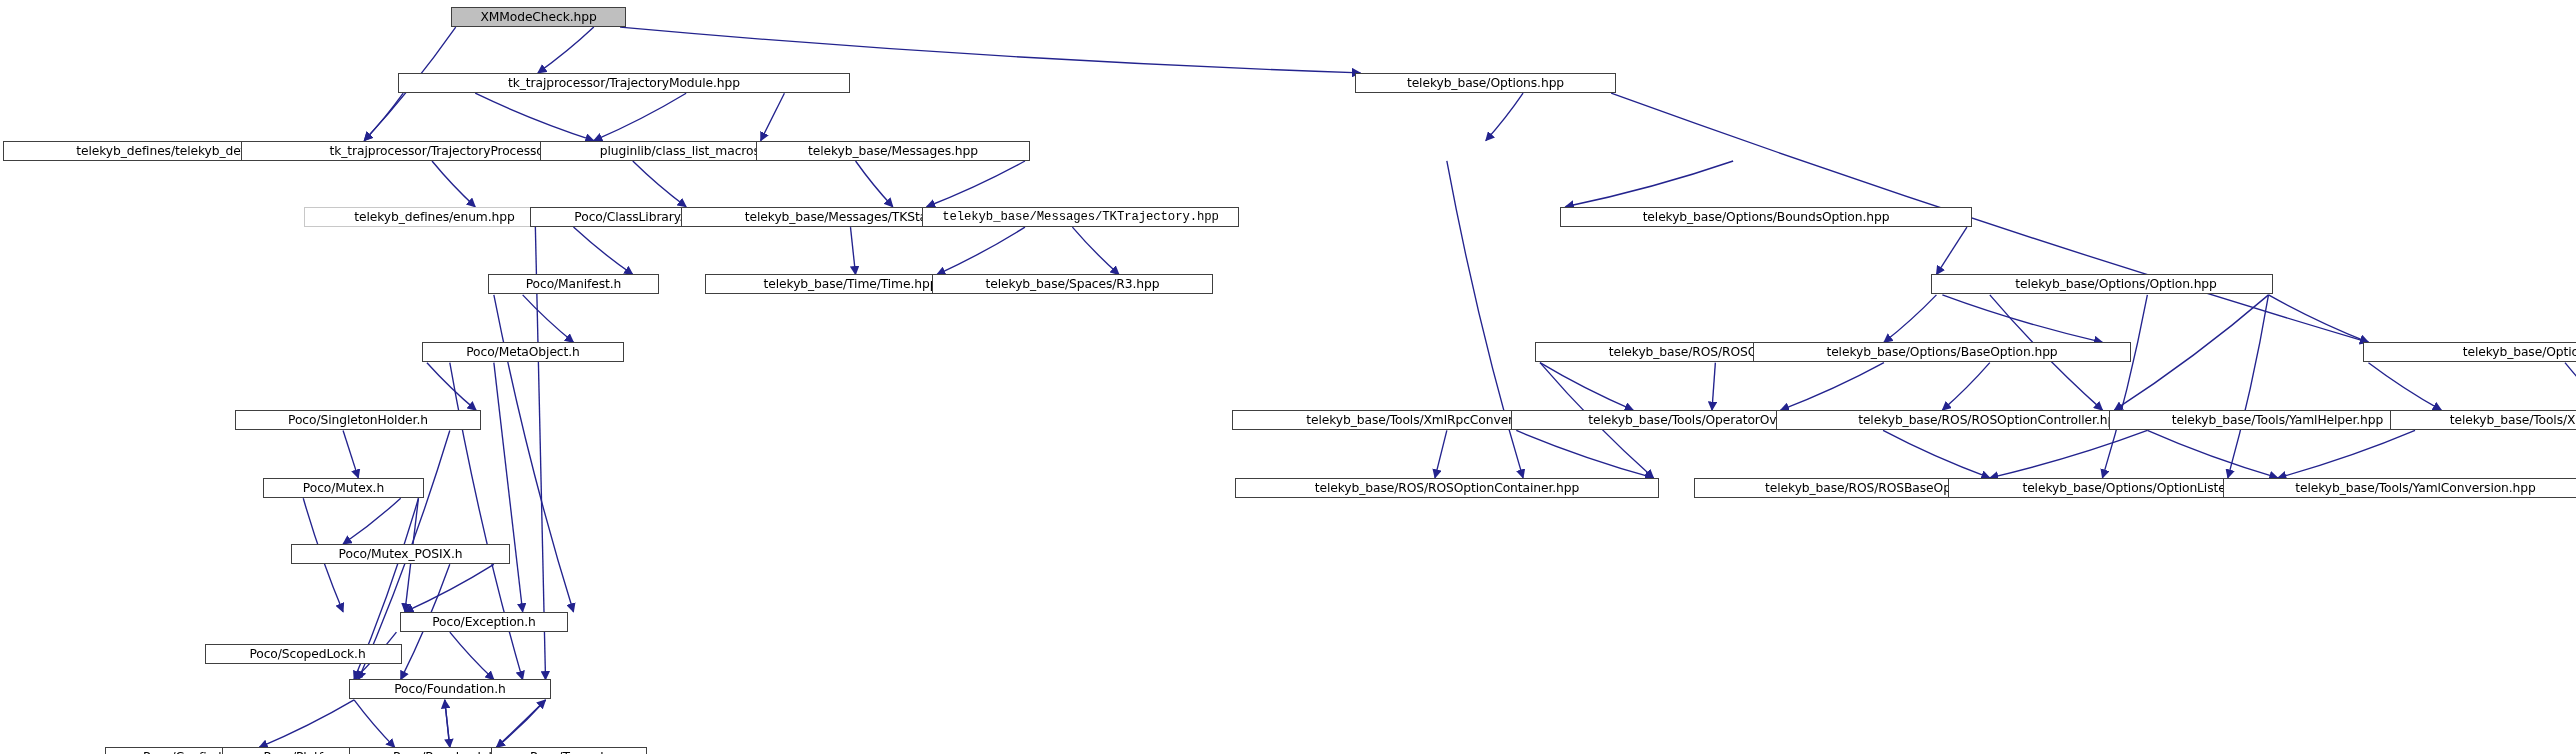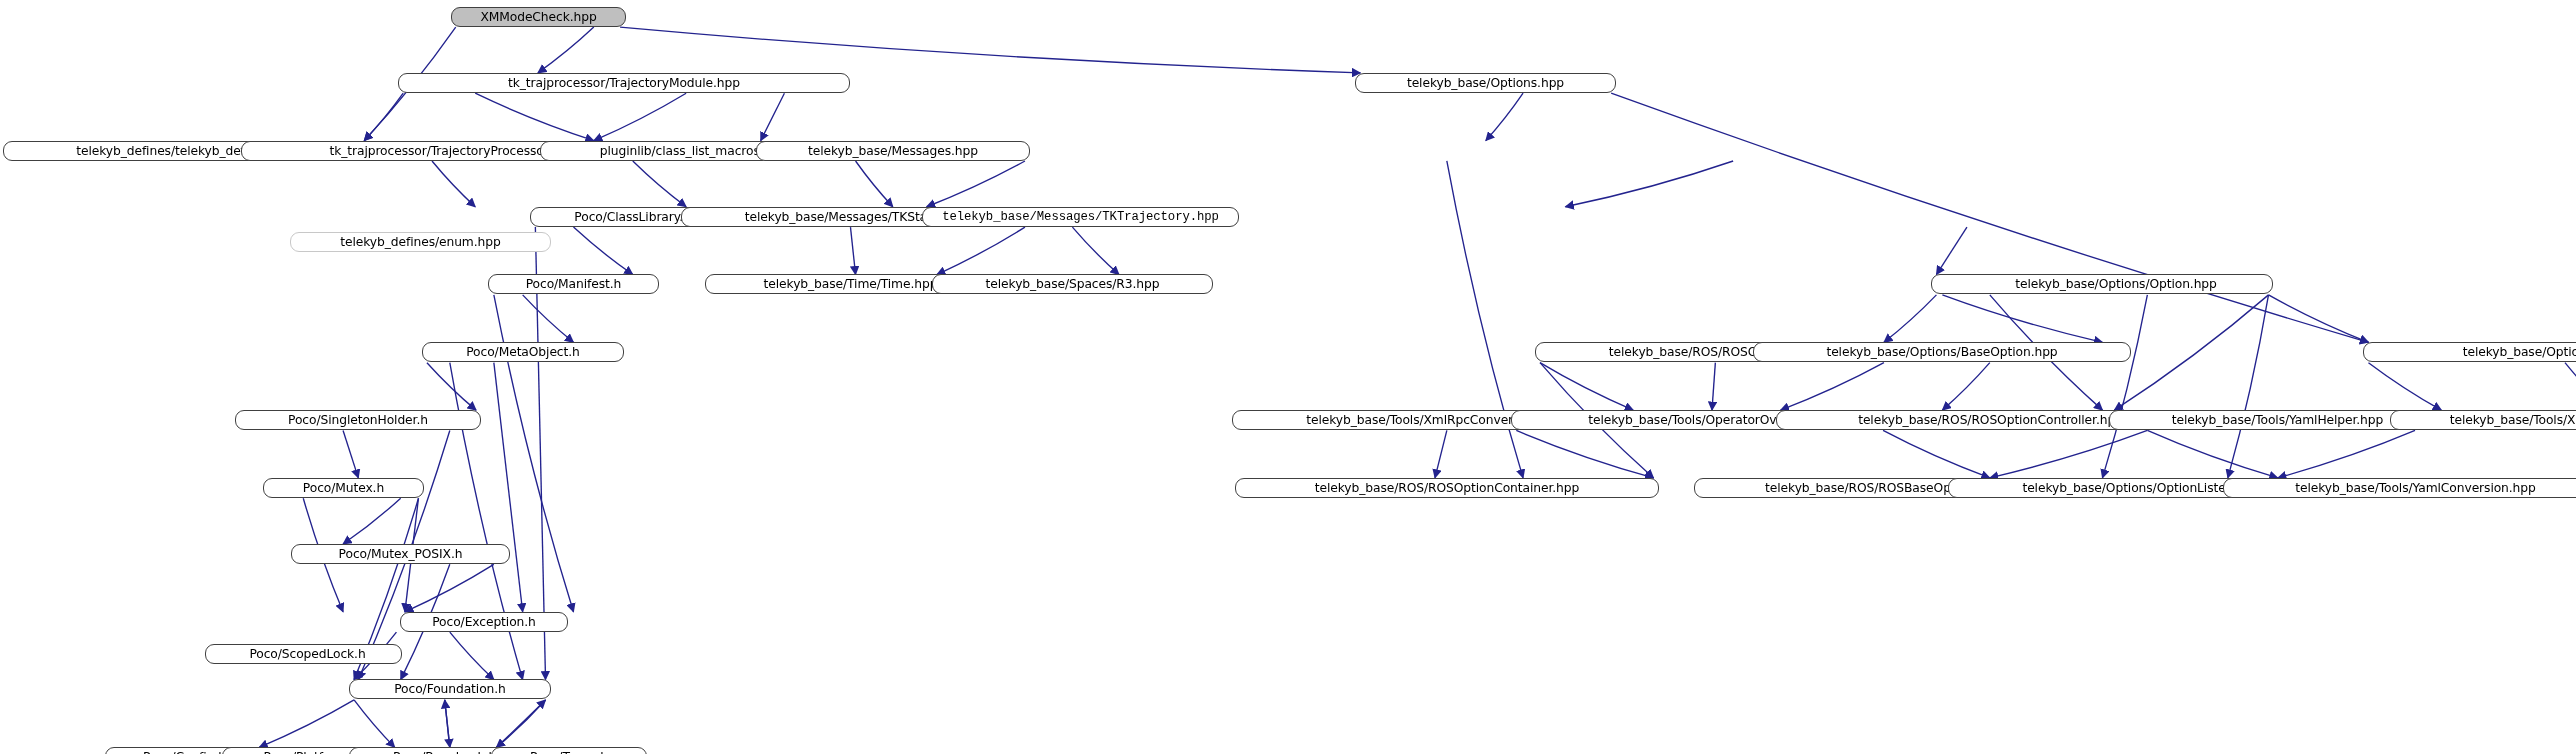--- a/index.html
+++ b/index.html
@@ -19,21 +19,21 @@
     align-items:center;
     justify-content:center;
     background:#ffffff;
     border:1.3px solid #404040;
     color:#000000;
     font-size:12.3px;
     line-height:1;
     white-space:nowrap;
     letter-spacing:-0.1px;
     height:20.3px;
-    border-radius:9px;
+    border-radius:0;
   }
   .node.root{
     background:#bfbfbf;
     border:1.3px solid #404040;
   }
   .node.dim{
     border:1.3px solid #c8c8c8;
     color:#000000;
   }
   .node .lbl{padding:0 5.1px;}
@@ -127,31 +127,34 @@
     </div>
     <div class="node" style="left: 241px; top: 141px; width: 469px;">
       <span class="lbl">tk_trajprocessor/TrajectoryProcessorDefines.hpp</span>
     </div>
     <div class="node" style="left: 540px; top: 141px; width: 291px;">
       <span class="lbl">pluginlib/class_list_macros.h</span>
     </div>
     <div class="node" style="left: 756px; top: 141px; width: 274px;">
       <span class="lbl">telekyb_base/Messages.hpp</span>
     </div>
-    <div class="node dim" style="left: 290px; top: 207px; width: 261px; margin-top: 25px;">
+    <div class="node dim" style="left: 304px; top: 207px; width: 261px;">
       <span class="lbl">telekyb_defines/enum.hpp</span>
     </div>
     <div class="node" style="left: 530px; top: 207px; width: 205px;">
       <span class="lbl">Poco/ClassLibrary.h</span>
     </div>
     <div class="node" style="left: 681px; top: 207px; width: 349px;">
       <span class="lbl">telekyb_base/Messages/TKState.hpp</span>
     </div>
     <div class="node" style="left: 922px; top: 207px; width: 317px; font-family: Liberation Mono, monospace;">
       <span class="lbl">telekyb_base/Messages/TKTrajectory.hpp</span>
+    </div>
+    <div class="node" style="left: 1560px; top: 207px; width: 412px;">
+      <span class="lbl">telekyb_base/Options/BoundsOption.hpp</span>
     </div>
     <div class="node" style="left: 488px; top: 274px; width: 171px;">
       <span class="lbl">Poco/Manifest.h</span>
     </div>
     <div class="node" style="left: 705px; top: 274px; width: 291px;">
       <span class="lbl">telekyb_base/Time/Time.hpp</span>
     </div>
     <div class="node" style="left: 932px; top: 274px; width: 281px;">
       <span class="lbl">telekyb_base/Spaces/R3.hpp</span>
     </div>

